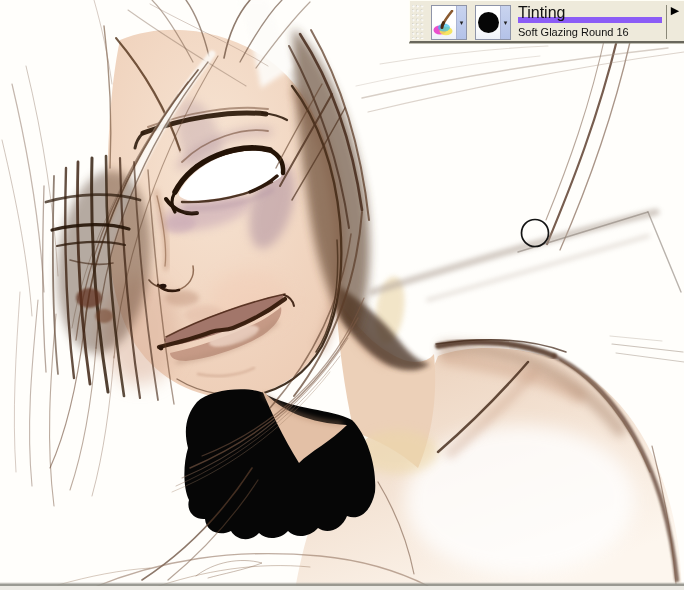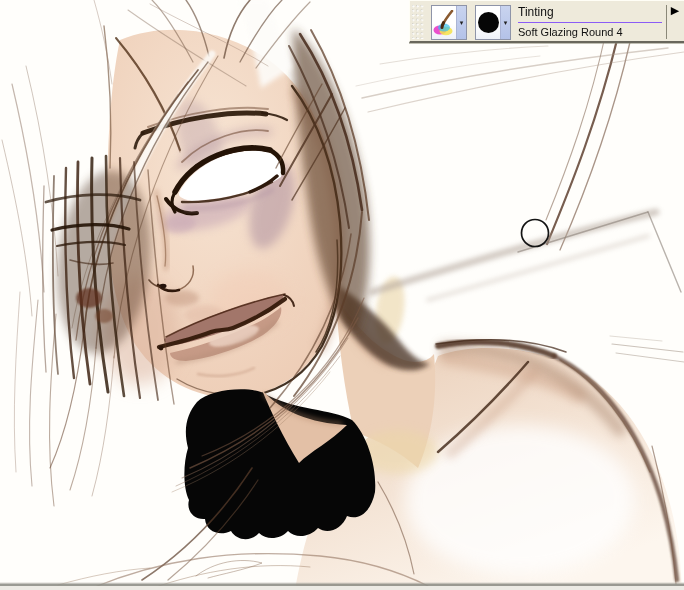--- a/index.html
+++ b/index.html
@@ -29,22 +29,22 @@
   .tool-btn{width:36px;height:35px;margin:4px 0 0 4px;display:flex;
     border:1px solid var(--button-border);background:var(--button-face);}
   .tool-btn + .tool-btn{margin-left:8px;}
   .btn-face{width:24px;height:100%;display:flex;align-items:center;justify-content:center;
     background:linear-gradient(#ffffff 55%,#eef1f8);}
   .btn-strip{width:10px;height:100%;display:flex;align-items:center;justify-content:center;
     background:linear-gradient(var(--button-strip),#b4c2e8);
     border-left:1px solid #aab4d4;font-size:7px;color:#222;line-height:1;cursor:pointer;}
   .dab{width:21px;height:21px;border-radius:50%;background:var(--ink-black);}
   .labels{margin:2px 0 0 7px;width:144px;}
-  .cat{height:20px;line-height:19px;font-size:12px;color:var(--toolbar-text);
-    border-bottom:1px solid #8b5cf6;cursor:pointer;}
+  .cat{height:20px;line-height:19px;font-size:16px;color:var(--toolbar-text);
+    border-bottom:6px solid #8b5cf6;cursor:pointer;}
   .var{height:19px;line-height:19px;font-size:11px;color:var(--toolbar-text);cursor:pointer;}
   .sep{width:1px;height:34px;background:#8a8878;margin:4px 0 0 4px;}
   .flyout{width:16px;margin-top:3px;text-align:center;font-size:11px;color:#000;cursor:pointer;}
 </style>
 </head>
 <body>
 
 <div class="stage">
 
 <svg class="canvas-svg" width="684" height="590" viewBox="0 0 684 590">
@@ -272,21 +272,21 @@
     <div class="btn-face">
       <span class="dab"></span>
     </div>
     <div class="btn-strip">
       <span>▾</span>
     </div>
   </div>
 
   <div class="labels">
     <div class="cat">Tinting</div>
-    <div class="var">Soft Glazing Round 4</div>
+    <div class="var">Soft Glazing Round 16</div>
   </div>
 
   <div class="sep"></div>
 
   <div class="flyout">
     <span>▶</span>
   </div>
 </div>
 
 </div>

